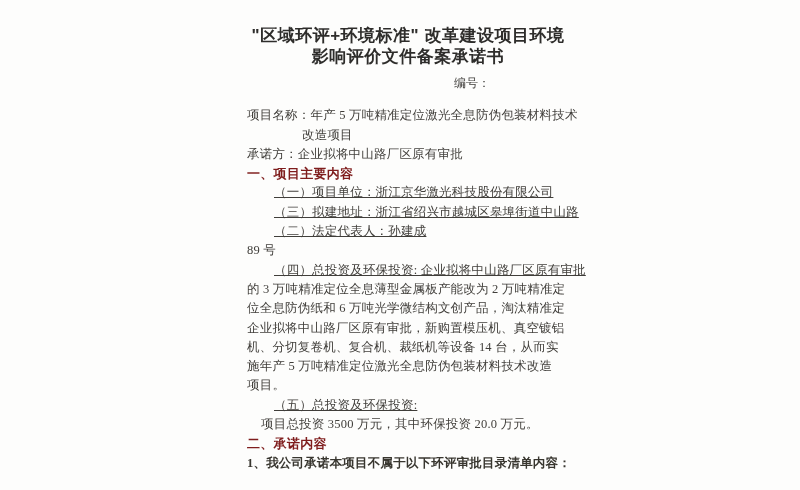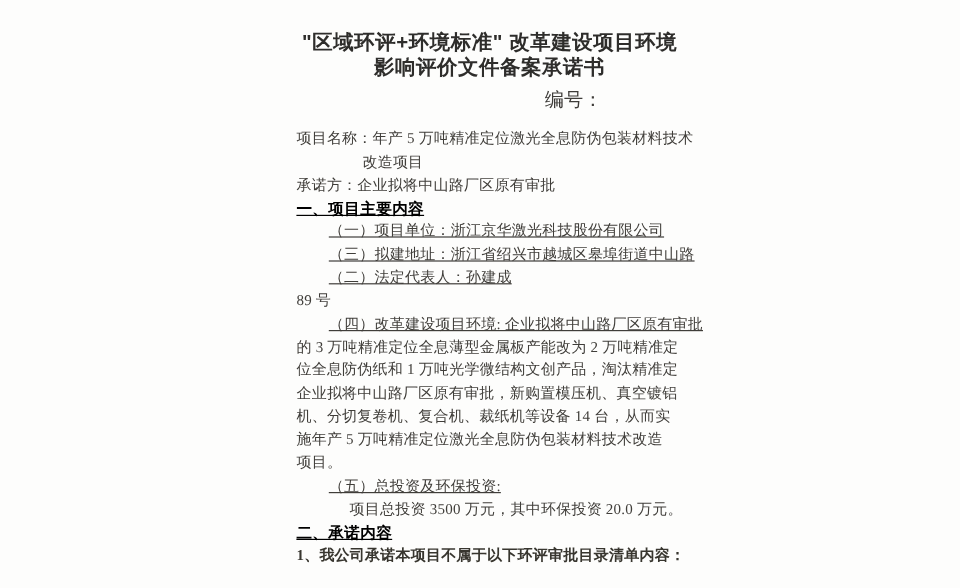--- a/index.html
+++ b/index.html
@@ -29,47 +29,46 @@
     line-height: 21px;
     letter-spacing: 0.5px;
     color: #2e2d2b;
     text-align: center;
     white-space: nowrap;
   }
   .serial-row {
     margin-top: 7px;
     padding-left: 207px;
     font-family: "Liberation Serif", serif;
-    font-size: 16px;
+    font-size: 12px;
     line-height: 19.3px;
     color: #3e3c39;
     white-space: nowrap;
   }
   .doc-body {
     margin-top: 13px;
     font-family: "Liberation Serif", serif;
     font-size: 12.5px;
     line-height: 19.3px;
     letter-spacing: 0.2px;
     color: #403e3a;
   }
   .line {
     height: 19.3px;
     white-space: nowrap;
   }
   .indent-2 { padding-left: 27px; text-decoration: underline; }   
   .indent-label { padding-left: 55px; } 
-  .indent-1 { padding-left: 14px; text-align: right; }   
+  .indent-1 { padding-left: 14px; }   
   .section-heading {
     font-family: "Liberation Sans", sans-serif;
     font-weight: 700;
     font-size: 13px;
     letter-spacing: 0.3px;
-    color: #000000;
-    text-decoration: underline;
+    color: #7f1d1d;
   }
   .commitment {
     font-weight: 600;
     color: #38362f;
   }
 </style>
 </head>
 <body>
 
 <div class="page">
@@ -86,23 +85,23 @@
       <div class="line indent-label">改造项目</div>
       <div class="line">承诺方：企业拟将中山路厂区原有审批</div>
 
       <div class="line section-heading">一、项目主要内容</div>
 
       <div class="line indent-2">（一）项目单位：浙江京华激光科技股份有限公司</div>
       <div class="line indent-2">（三）拟建地址：浙江省绍兴市越城区皋埠街道中山路</div>
       <div class="line indent-2">（二）法定代表人：孙建成</div>
       <div class="line">89 号</div>
 
-      <div class="line indent-2">（四）改革建设项目环境: 企业拟将中山路厂区原有审批</div>
+      <div class="line indent-2">（四）总投资及环保投资: 企业拟将中山路厂区原有审批</div>
       <div class="line">的 3 万吨精准定位全息薄型金属板产能改为 2 万吨精准定</div>
-      <div class="line">位全息防伪纸和 1 万吨光学微结构文创产品，淘汰精准定</div>
+      <div class="line">位全息防伪纸和 6 万吨光学微结构文创产品，淘汰精准定</div>
       <div class="line">企业拟将中山路厂区原有审批，新购置模压机、真空镀铝</div>
       <div class="line">机、分切复卷机、复合机、裁纸机等设备 14 台，从而实</div>
       <div class="line">施年产 5 万吨精准定位激光全息防伪包装材料技术改造</div>
       <div class="line">项目。</div>
 
       <div class="line indent-2">（五）总投资及环保投资:</div>
       <div class="line indent-1">项目总投资 3500 万元，其中环保投资 20.0 万元。</div>
 
       <div class="line section-heading">二、承诺内容</div>
 

